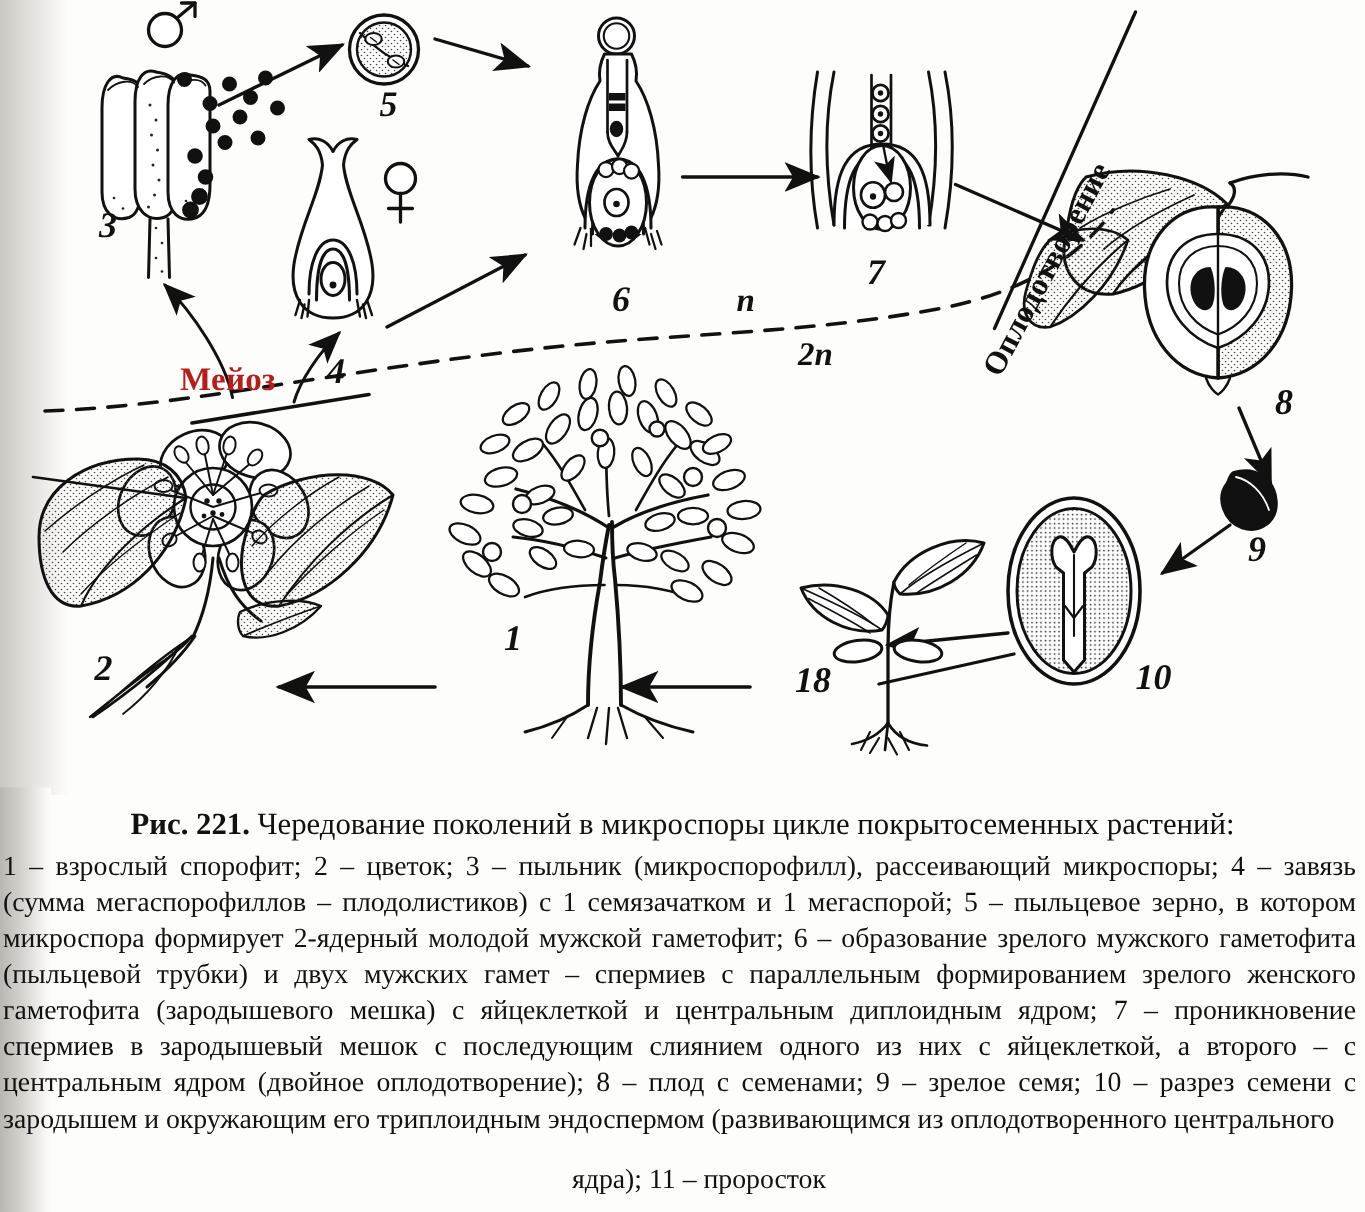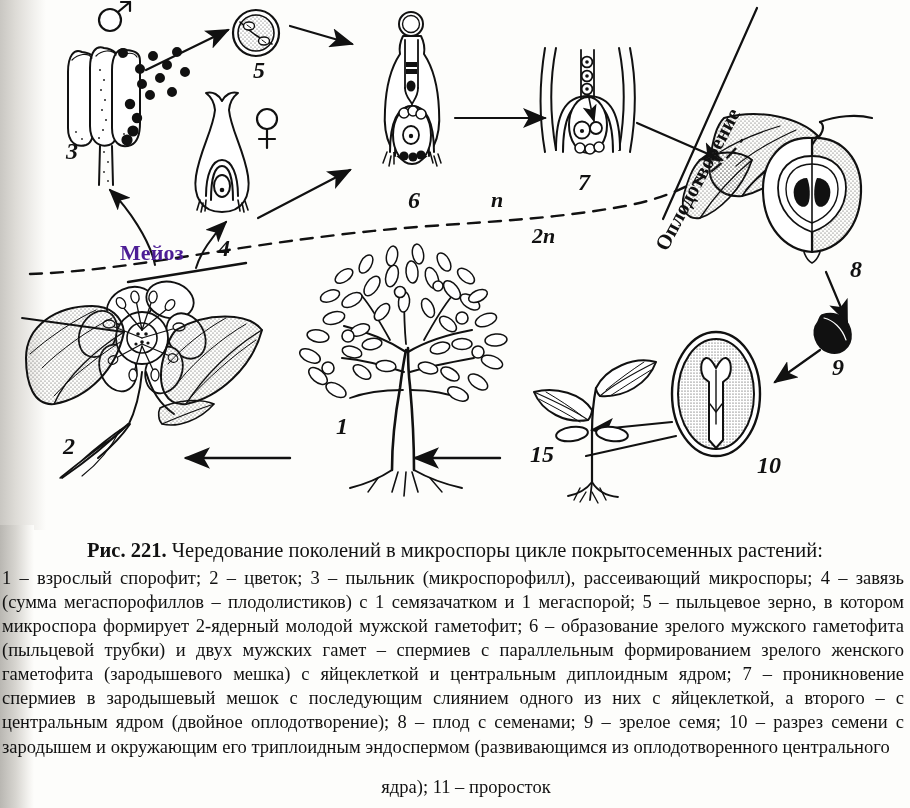--- a/index.html
+++ b/index.html
@@ -34,21 +34,21 @@
     color:#111;
     line-height:1;
     white-space:nowrap;
   }
   .lbl.n22{font-size:22px;}
   .lbl.n24{font-size:24px;}
 
   .meioz{
     position:absolute;
     font-family:"Liberation Serif", serif;
-    font-size:22px;font-weight:700;color:#4c1d95;
+    font-size:22px;font-weight:700;color:#b91c1c;
     letter-spacing:.2px;white-space:nowrap;
   }
   .oplod{
     position:absolute;
     font-family:"Liberation Serif", serif;
     font-size:21px;font-weight:700;color:#111;
     white-space:nowrap;
     transform-origin:left bottom;
     transform:rotate(-62deg);
   }
@@ -512,22 +512,22 @@
     <div id="numbers">
         <div class="lbl n24" style="left: 336px; top: 414px;">1</div>
         <div class="lbl n24" style="left: 63px; top: 434px;">2</div>
         <div class="lbl n24" style="left: 66px; top: 139px;">3</div>
         <div class="lbl n24" style="left: 218px; top: 236px;">4</div>
         <div class="lbl n24" style="left: 253px; top: 58px;">5</div>
         <div class="lbl n24" style="left: 408px; top: 188px;">6</div>
         <div class="lbl n24" style="left: 578px; top: 170px;">7</div>
         <div class="lbl n24" style="left: 850px; top: 257px;">8</div>
         <div class="lbl n24" style="left: 832px; top: 355px;">9</div>
-        <div class="lbl n24" style="left: 757px; top: 453px;">10</div>
-        <div class="lbl n24" style="left: 530px; top: 442px;">15</div>
+        <div class="lbl n24" style="left: 757px; top: 440px;">10</div>
+        <div class="lbl n24" style="left: 530px; top: 442px;">18</div>
         <div class="lbl n22" style="left: 491px; top: 189px;">n</div>
         <div class="lbl n22" style="left: 532px; top: 225px;">2n</div>
       </div>
   </div>
 
   <div class="caption">
     <div class="cap-title">
       <b>Рис. 221.</b>
       <span>Чередование поколений в микроспоры цикле покрытосеменных растений:</span>
     </div>

